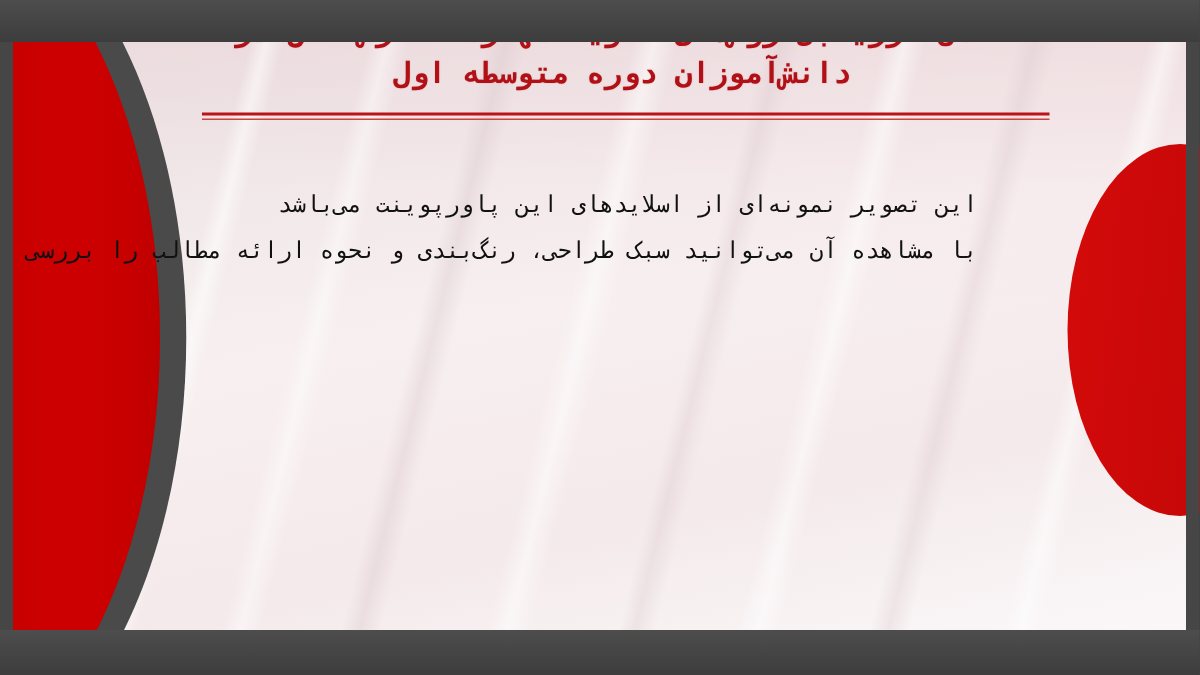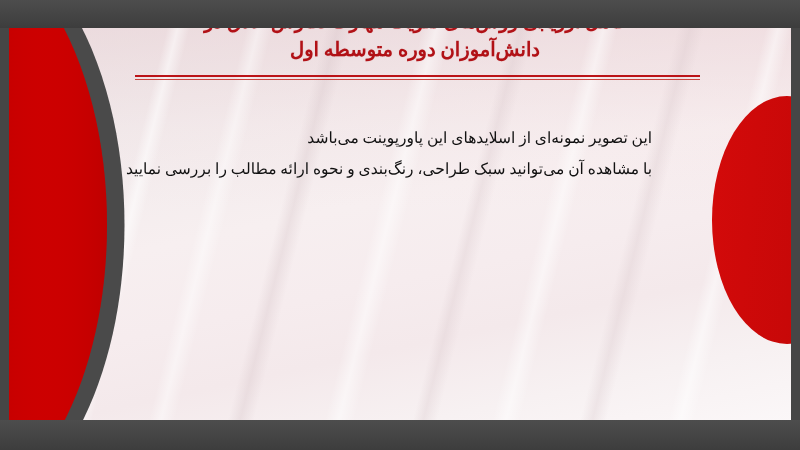--- a/index.html
+++ b/index.html
@@ -6,21 +6,21 @@
   html, body {
     margin: 0;
     padding: 0;
     background: #2b2b2b;
   }
   #slide {
     position: relative;
     width: 800px;
     height: 450px;
     overflow: hidden;
-    font-family: Liberation Serif, serif;
+    font-family: Liberation Mono, monospace;
     background: #3f3f3f;
   }
 
   
   .frame-bar {
     position: absolute;
     left: 0;
     width: 800px;
     height: 28px;
     background: linear-gradient(180deg, #4d4d4d 0%, #454545 50%, #3d3d3d 100%);

